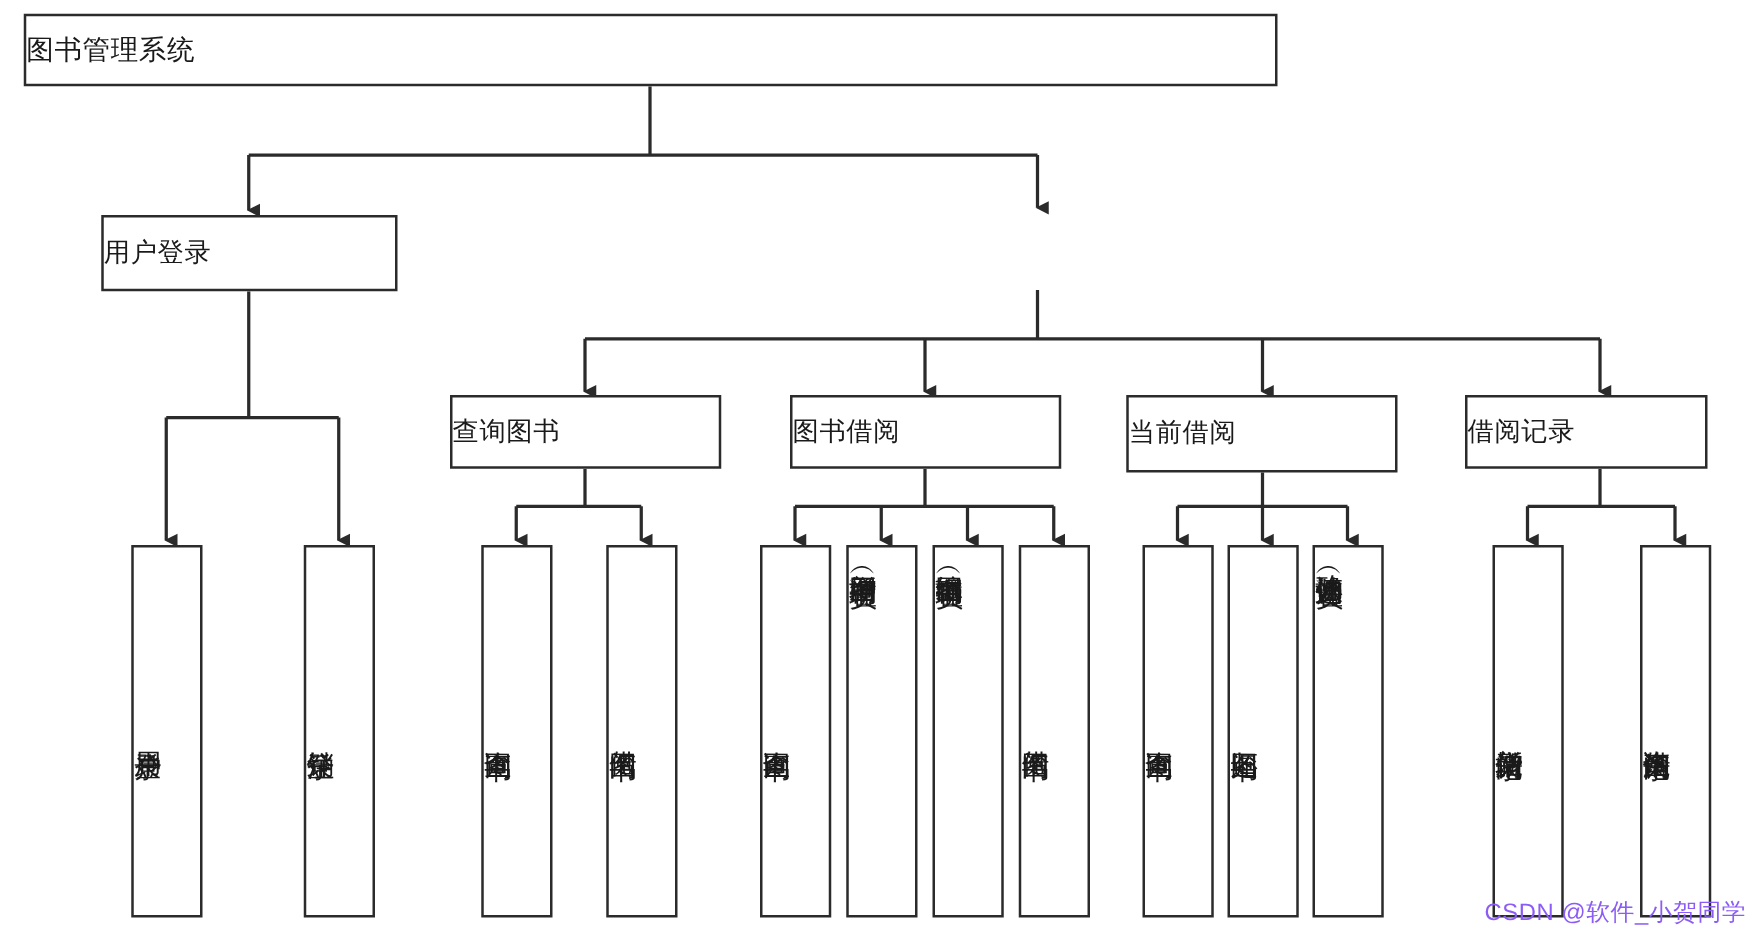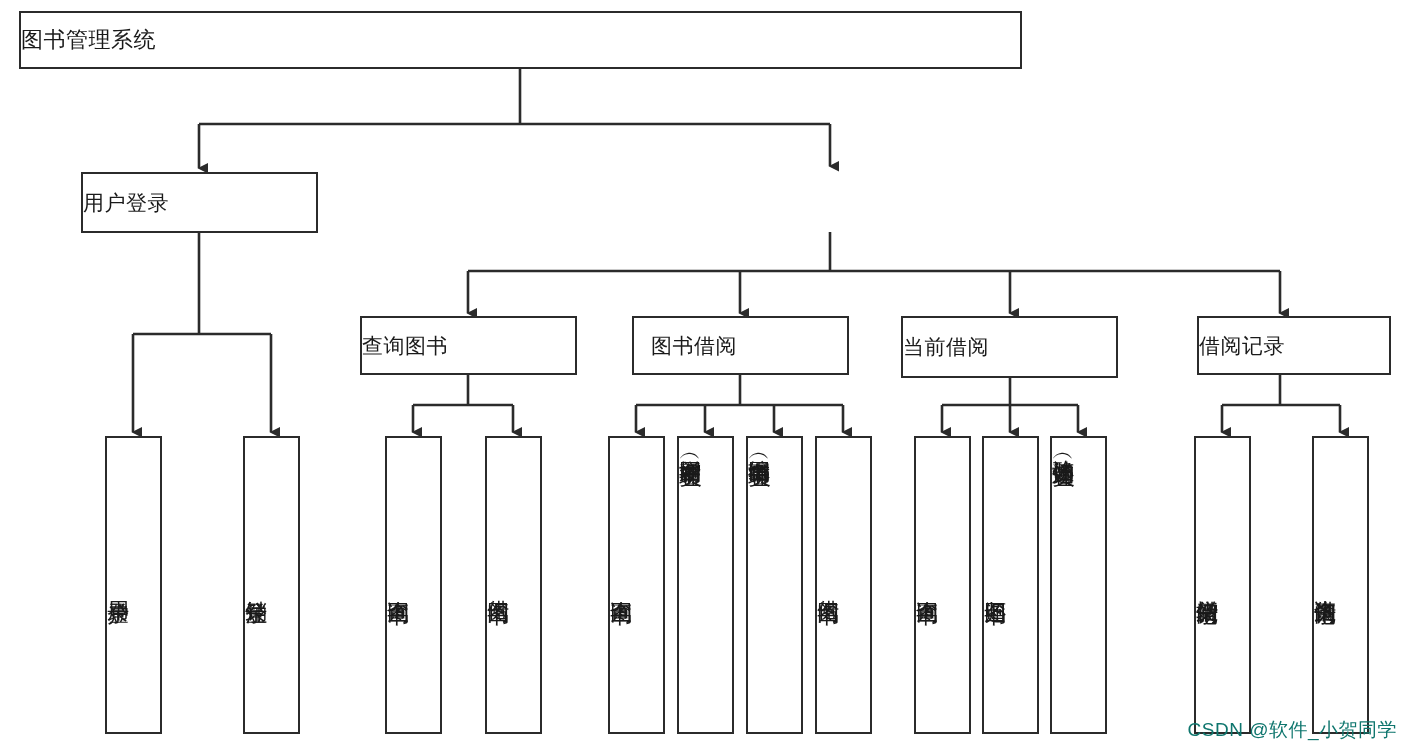--- a/index.html
+++ b/index.html
@@ -68,21 +68,21 @@
   }
   .node.v.mid {
     align-items: center;
     padding-top: 0;
   }
   .watermark {
     position: absolute;
     right: 8px;
     bottom: 4px;
     font-size: 19px;
-    color: #0f766e;
+    color: #8b5cf6;
     white-space: nowrap;
     letter-spacing: 0.5px;
   }
 </style>
 </head>
 <body>
 
 <div id="canvas">
 
   <svg id="wires" viewBox="0 0 1405 747">
@@ -143,29 +143,29 @@
 
   <div class="node h" style="left:81px; top:172px; width:237px; height:61px;">
     <span class="node-label">用户登录</span>
   </div>
 
 
   <div class="node h" style="left:360px; top:316px; width:217px; height:59px;">
     <span class="node-label">查询图书</span>
   </div>
 
-  <div class="node h" style="left:632px; top:316px; width:217px; height:59px;padding-left:17px;">
+  <div class="node h" style="left:632px; top:316px; width:217px; height:59px;">
     <span class="node-label">图书借阅</span>
   </div>
 
   <div class="node h" style="left:901px; top:316px; width:217px; height:62px;">
     <span class="node-label">当前借阅</span>
   </div>
 
-  <div class="node h" style="left:1172px; top:316px; width:194px; height:59px;margin-left:25px;">
+  <div class="node h" style="left:1172px; top:316px; width:194px; height:59px;">
     <span class="node-label">借阅记录</span>
   </div>
 
   <div class="node v mid" style="left:105px; top:436px; width:57px; height:298px;">
     <span class="node-label">用户登录</span>
   </div>
 
   <div class="node v mid" style="left:243px; top:436px; width:57px; height:298px;">
     <span class="node-label">注销登录</span>
   </div>

